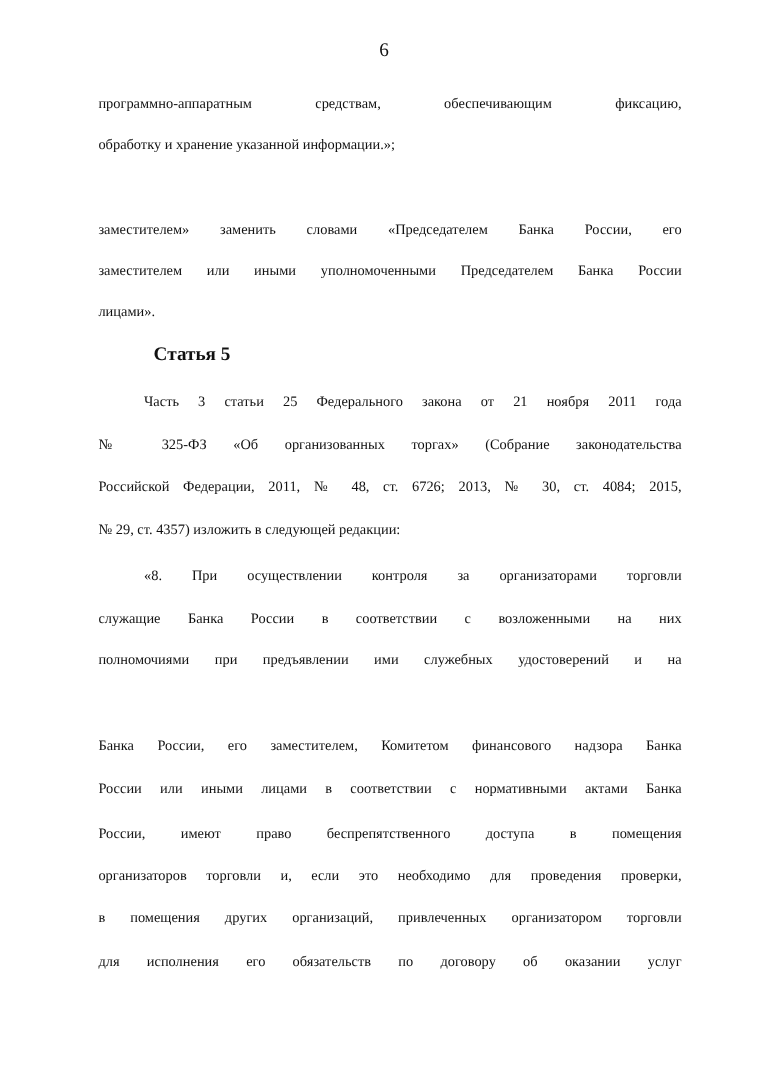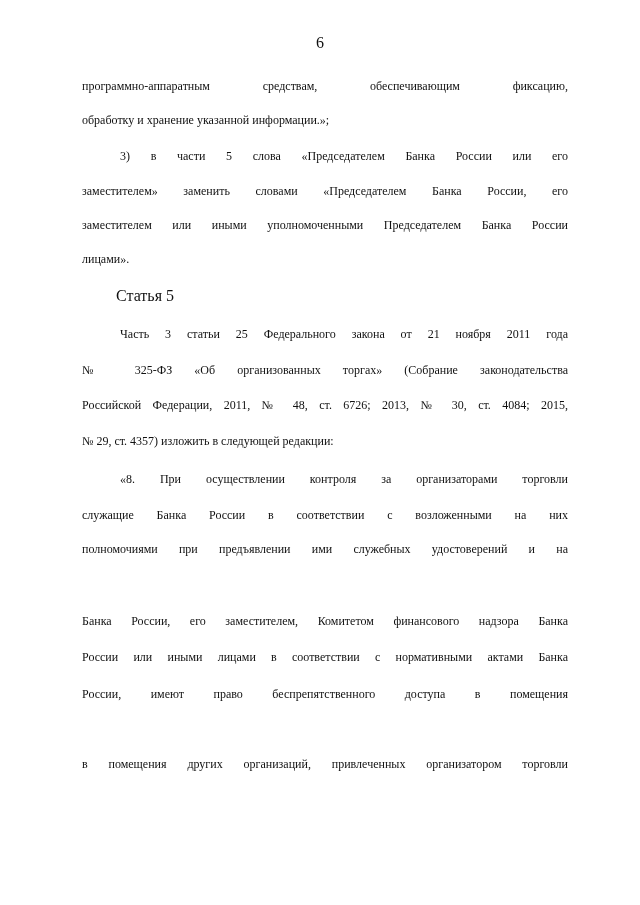--- a/index.html
+++ b/index.html
@@ -4,43 +4,44 @@
 <style>
   html, body { margin: 0; padding: 0; background: #ffffff; }
   body { width: 640px; height: 905px; position: relative; overflow: hidden;
          font-family: "Liberation Serif", "DejaVu Serif", serif; color: #111; }
   .page { position: absolute; left: 0; top: 0; width: 640px; height: 905px; background: #fff; }
   .pagenum { position: absolute; top: 34px; left: 0; width: 640px; text-align: center; font-size: 16px; }
   .line { position: absolute; left: 82px; width: 486px; font-size: 12px; line-height: 20px;
           white-space: nowrap; text-align: justify; text-align-last: justify; }
   .line.last { text-align-last: left; }
   .line.indent { left: 120px; width: 448px; }
-  .heading { position: absolute; left: 116px; font-size: 16px; font-weight: normal; line-height: 20px; text-align: right; }
+  .heading { position: absolute; left: 128px; font-size: 16px; font-weight: bold; line-height: 20px; text-align: right; }
 </style>
 </head>
 <body>
 
 <div class="page">
   <div class="pagenum">6</div>
 
   <div class="line" style="top:76px">программно-аппаратным средствам, обеспечивающим фиксацию,</div>
   <div class="line last" style="top:110px">обработку и хранение указанной информации.»;</div>
 
-  <div class="line indent" style="top:146px">3) в части 5 слова «Председателем Банка России или его</div>
   <div class="line" style="top:181px">заместителем» заменить словами «Председателем Банка России, его</div>
   <div class="line" style="top:215px">заместителем или иными уполномоченными Председателем Банка России</div>
   <div class="line last" style="top:249px">лицами».</div>
 
   <div class="heading" style="top:286px">Статья 5</div>
 
   <div class="line indent" style="top:324px">Часть 3 статьи 25 Федерального закона от 21 ноября 2011 года</div>
   <div class="line" style="top:360px">№ 325-ФЗ «Об организованных торгах» (Собрание законодательства</div>
   <div class="line" style="top:395px">Российской Федерации, 2011, № 48, ст. 6726; 2013, № 30, ст. 4084; 2015,</div>
   <div class="line last" style="top:431px">№ 29, ст. 4357) изложить в следующей редакции:</div>
 
   <div class="line indent" style="top:469px">«8. При осуществлении контроля за организаторами торговли</div>
   <div class="line" style="top:505px">служащие Банка России в соответствии с возложенными на них</div>
   <div class="line" style="top:539px">полномочиями при предъявлении ими служебных удостоверений и на</div>
   <div class="line" style="top:611px">Банка России, его заместителем, Комитетом финансового надзора Банка</div>
   <div class="line" style="top:647px">России или иными лицами в соответствии с нормативными актами Банка</div>
   <div class="line" style="top:684px">России, имеют право беспрепятственного доступа в помещения</div>
+  <div class="line" style="top:719px">организаторов торговли и, если это необходимо для проведения проверки,</div>
   <div class="line" style="top:754px">в помещения других организаций, привлеченных организатором торговли</div>
+  <div class="line" style="top:791px">для исполнения его обязательств по договору об оказании услуг</div>
 </div>
 
 </body></html>

